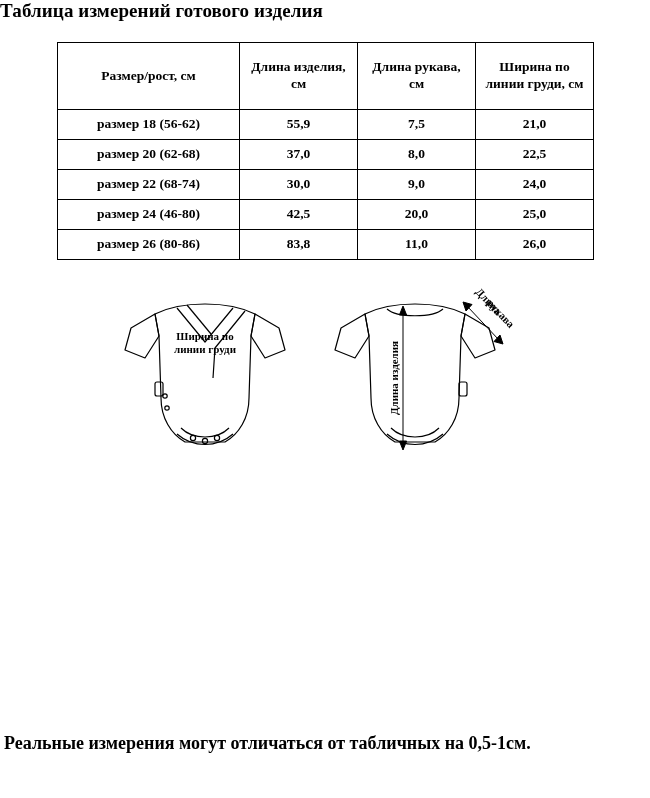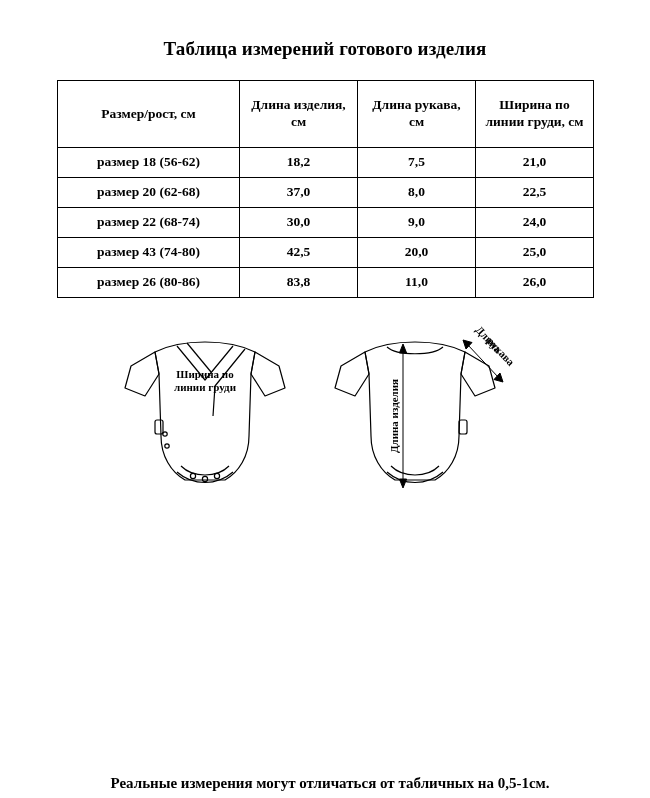--- a/index.html
+++ b/index.html
@@ -14,25 +14,24 @@
     color: #000000;
     position: relative;
     overflow: hidden;
   }
   .page {
     width: 650px;
     height: 798px;
     position: relative;
   }
   .title {
-    text-align: center;
+    text-align: left;
     font-family: "Liberation Serif", serif;
     font-weight: bold;
     font-size: 19px;
-    margin-top: 38px;
     letter-spacing: 0.1px;
   }
   .table-wrap {
     margin: 20px auto 0 auto;
     width: 536px;
   }
   table.meas {
     border-collapse: collapse;
     width: 100%;
     table-layout: fixed;
@@ -65,27 +64,27 @@
     width: 650px;
     height: 330px;
     margin-top: 18px;
   }
   .figure svg {
     display: block;
     margin: 0 auto;
   }
   .footnote {
     position: absolute;
-    left: 10px;
+    left: 4px;
     right: 0;
     bottom: 44px;
-    text-align: center;
-    font-family: "Liberation Serif", serif;
-    font-weight: bold;
-    font-size: 15px;
+    text-align: left;
+    font-family: "Liberation Serif", serif;
+    font-weight: bold;
+    font-size: 18px;
   }
   .lbl {
     font-family: "Liberation Serif", serif;
     font-weight: bold;
     font-size: 11px;
     fill: #000;
   }
 </style>
 </head>
 <body>
@@ -106,38 +105,38 @@
         <tr>
           <th>Размер/рост, см</th>
           <th>Длина изделия, см</th>
           <th>Длина рукава, см</th>
           <th>Ширина по линии груди, см</th>
         </tr>
       </thead>
       <tbody>
         <tr>
           <td>размер 18 (56-62)</td>
-          <td>18,2</td>
+          <td>55,9</td>
           <td>7,5</td>
           <td>21,0</td>
         </tr>
         <tr>
           <td>размер 20 (62-68)</td>
           <td>37,0</td>
           <td>8,0</td>
           <td>22,5</td>
         </tr>
         <tr>
           <td>размер 22 (68-74)</td>
           <td>30,0</td>
           <td>9,0</td>
           <td>24,0</td>
         </tr>
         <tr>
-          <td>размер 43 (74-80)</td>
+          <td>размер 24 (46-80)</td>
           <td>42,5</td>
           <td>20,0</td>
           <td>25,0</td>
         </tr>
         <tr>
           <td>размер 26 (80-86)</td>
           <td>83,8</td>
           <td>11,0</td>
           <td>26,0</td>
         </tr>

